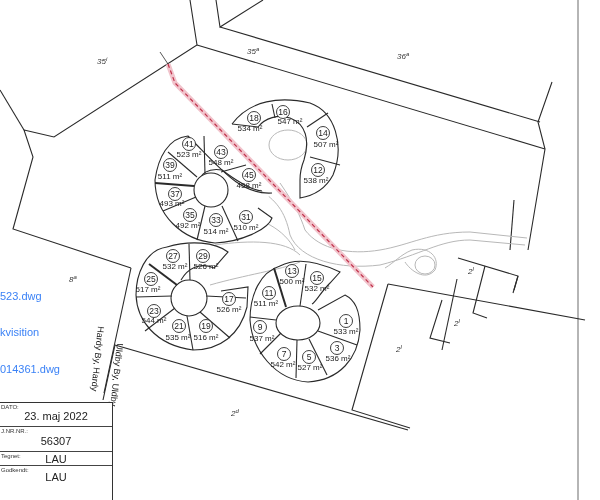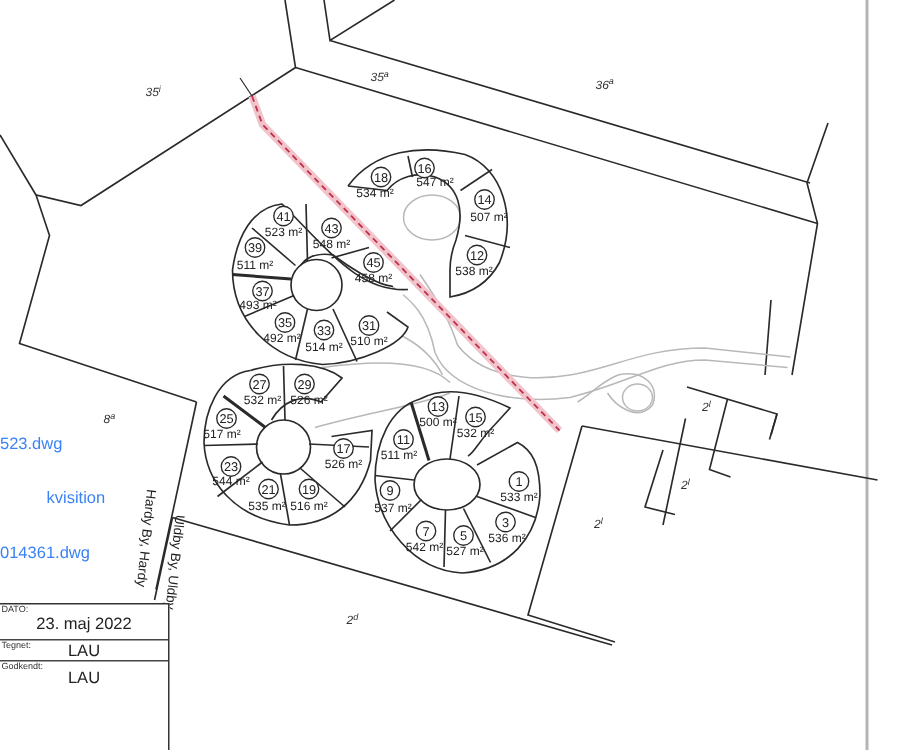--- a/index.html
+++ b/index.html
@@ -254,29 +254,33 @@
       <text x="454" y="326" font-size="8" font-style="italic" fill="#333"><tspan>2</tspan><tspan dy="-3" font-size="6">l</tspan></text>
       <text x="468" y="274" font-size="8" font-style="italic" fill="#333"><tspan>2</tspan><tspan dy="-3" font-size="6">l</tspan></text>
     </g>
 
   <text transform="translate(98,326) rotate(96)" font-size="9" fill="#222">Hardy By, Hardy</text>
   <text transform="translate(117,343) rotate(96)" font-size="9" fill="#222">Uldby By, Uldby</text>
 </svg>
 
 <div id="file-notes">
     <div class="fname" style="left: 0px; top: 290px;">523.dwg</div>
-    <div class="fname" style="left: 0px; top: 326px; padding-left: 31px;">kvisition</div>
+    <div class="fname" style="left: 0px; top: 326px;">kvisition</div>
     <div class="fname" style="left: 0px; top: 363px;">014361.dwg</div>
   </div>
 
 <div class="titleblock">
   <div class="tb-row" style="height:24px;padding-left:32px;">
     <span class="tb-label">DATO:</span>
     <span class="tb-value" style="top:7px;">23. maj 2022</span>
   </div>
+  <div class="tb-row" style="height:25px;">
+    <span class="tb-label">J.NR.NR.:</span>
+    <span class="tb-value" style="top:8px;">56307</span>
+  </div>
   <div class="tb-row" style="height:14px;">
     <span class="tb-label">Tegnet:</span>
     <span class="tb-value" style="top:1px;">LAU</span>
   </div>
   <div class="tb-row" style="height:20px; border-bottom:none;">
     <span class="tb-label">Godkendt:</span>
     <span class="tb-value" style="top:5px;">LAU</span>
   </div>
 </div>
 

